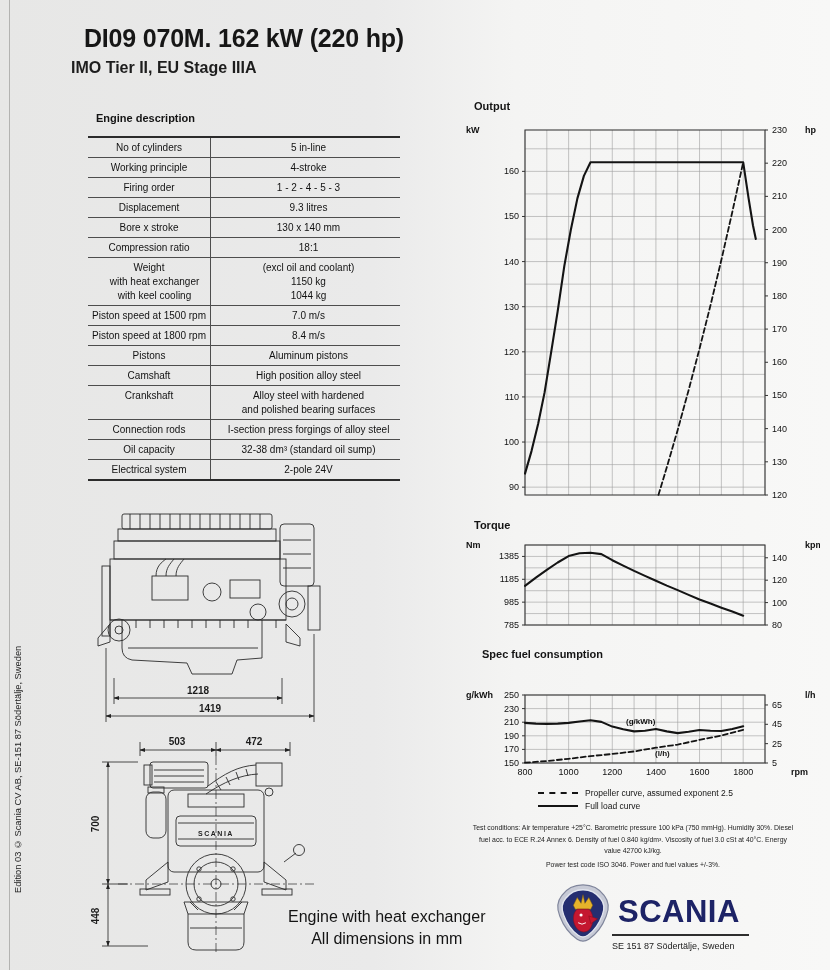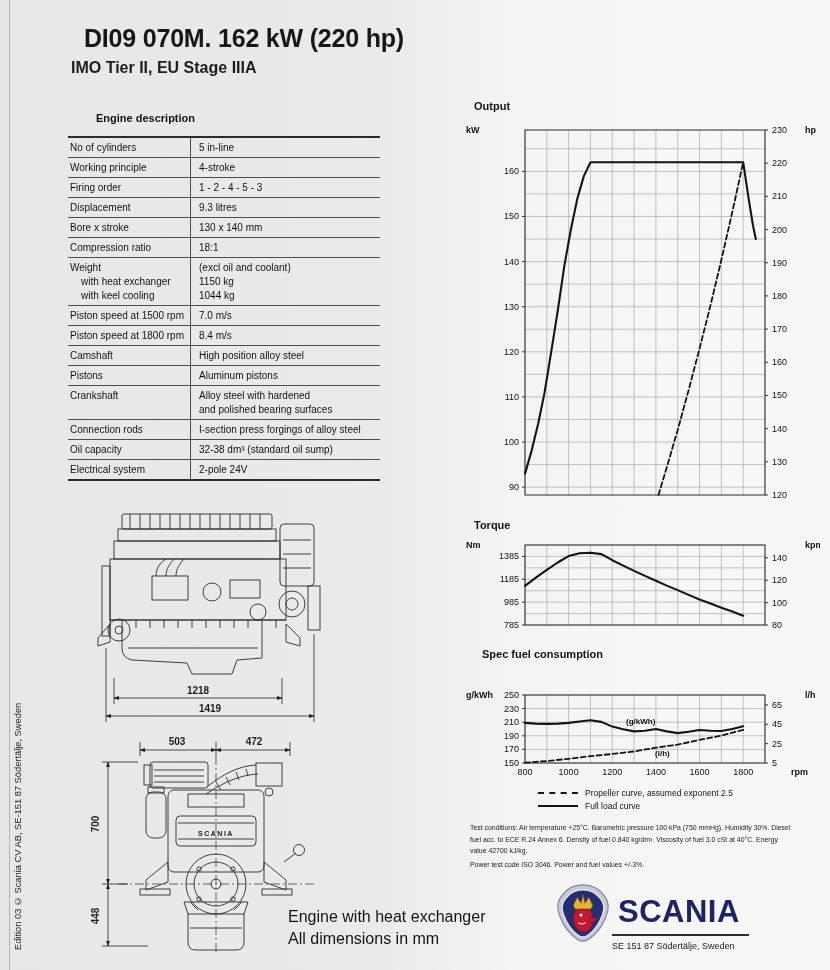--- a/index.html
+++ b/index.html
@@ -1,26 +1,26 @@
 <!DOCTYPE html>
 <html><head>
 <meta charset="utf-8">
 <style>
   html,body{margin:0;padding:0;}
   body{width:830px;height:970px;overflow:hidden;font-family:"Liberation Sans",sans-serif;
        background:linear-gradient(90deg,#e7e7e6 0%,#eaeaea 45%,#f4f4f3 62%,#f8f8f7 100%);color:#161616;}
-  #page{position:relative;width:752px;height:970px;}
+  #page{position:relative;width:752px;height:970px;text-align:center;}
   .abs{position:absolute;}
   #left-rule{left:9px;top:0;width:1px;height:970px;background:#b3b3b1;}
   #title{left:84px;top:24px;font-size:25px;font-weight:700;letter-spacing:-0.2px;}
   #subtitle{left:71px;top:59px;font-size:16px;font-weight:700;color:#1d1d1d;}
   .sec-head{font-size:11px;font-weight:700;color:#141414;}
   #eng-desc-head{left:84px;top:112px;margin-left:12px;}
   
-  #spec-table{left:68px;top:136px;width:312px;border-top:2px solid #2b2b2b;border-bottom:2px solid #2b2b2b;}
+  #spec-table{left:88px;top:136px;width:312px;border-top:2px solid #2b2b2b;border-bottom:2px solid #2b2b2b;}
   .trow{display:flex;border-bottom:1px solid #4d4d4d;}
   .trow:last-child{border-bottom:none;}
   .tcell{font-size:10px;line-height:1.4;padding:2.5px 2px 2.5px 2px;white-space:pre-line;color:#121212;}
   .tlabel{width:118px;flex:none;}
   .tvalue{flex:1;border-left:1px solid #4d4d4d;padding-left:8px;}
   
   svg text{font-family:"Liberation Sans",sans-serif;}
   .dimtxt{font-size:10px;font-weight:600;fill:#1c1c1c;}
   #drawing-caption{left:288px;top:906px;font-size:16px;line-height:1.35;color:#141414;}
   
@@ -89,26 +89,26 @@
       </div>
     <div class="trow">
         <div class="tcell tlabel">Piston speed at 1500 rpm</div>
         <div class="tcell tvalue">7.0 m/s</div>
       </div>
     <div class="trow">
         <div class="tcell tlabel">Piston speed at 1800 rpm</div>
         <div class="tcell tvalue">8.4 m/s</div>
       </div>
     <div class="trow">
+        <div class="tcell tlabel">Pistons</div>
+        <div class="tcell tvalue">Aluminum pistons</div>
+      </div>
+    <div class="trow">
         <div class="tcell tlabel">Camshaft</div>
         <div class="tcell tvalue">High position alloy steel</div>
-      </div>
-    <div class="trow">
-        <div class="tcell tlabel">Pistons</div>
-        <div class="tcell tvalue">Aluminum pistons</div>
       </div>
     <div class="trow">
         <div class="tcell tlabel">Crankshaft</div>
         <div class="tcell tvalue">Alloy steel with hardened
 and polished bearing surfaces</div>
       </div>
     <div class="trow">
         <div class="tcell tlabel">Connection rods</div>
         <div class="tcell tvalue">I-section press forgings of alloy steel</div>
       </div>

